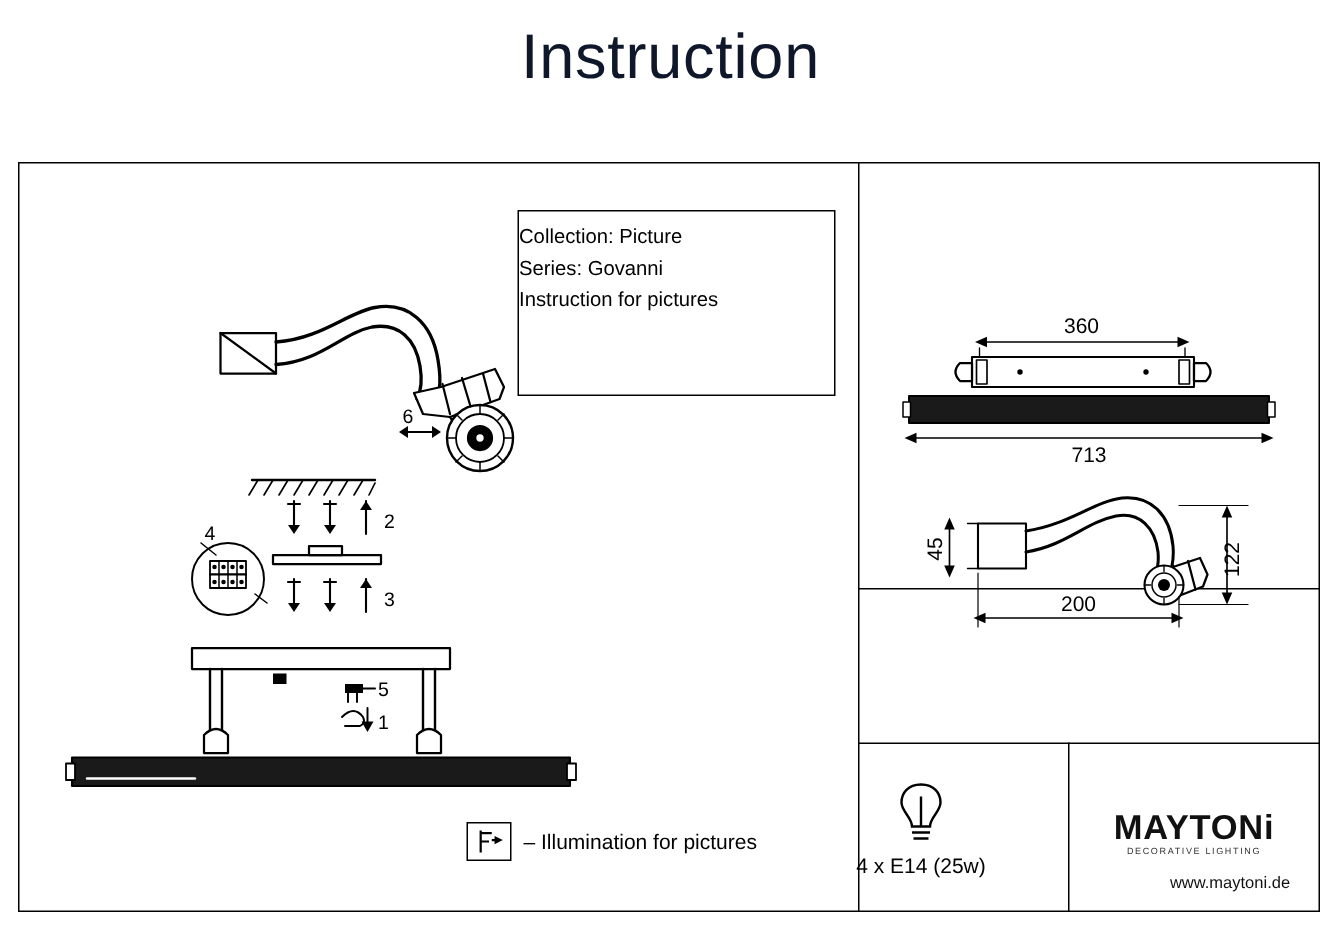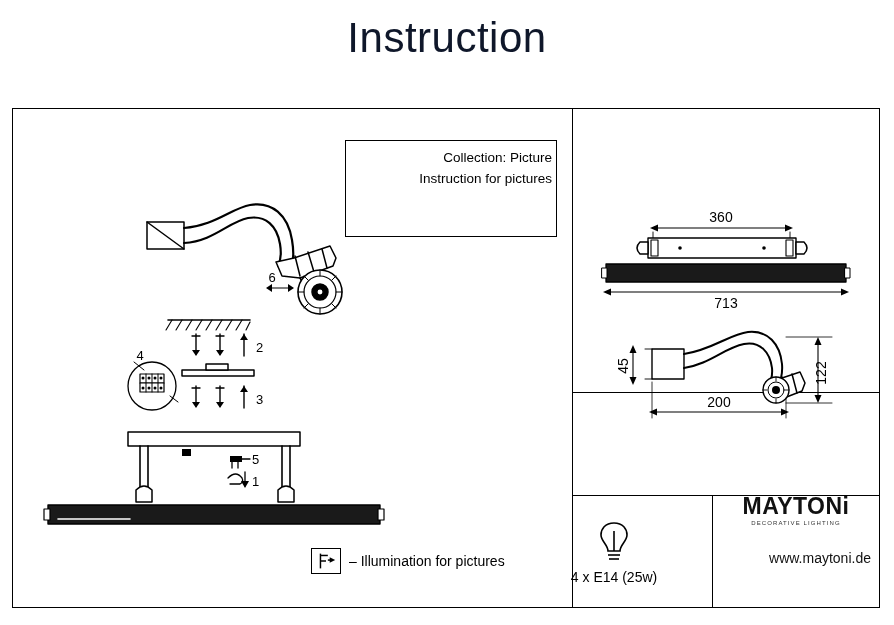--- a/index.html
+++ b/index.html
@@ -73,25 +73,24 @@
     width: 0;
     height: 113px;
     border-left: 1.6px solid #000;
   }
   
   .infobox {
     position: absolute;
     left: 345px;
     top: 140px;
     width: 212px;
-    height: 97px;
+    height: 124px;
     border: 1.4px solid #000;
     box-sizing: border-box;
     padding: 6px 4px 0 0;
-    text-align: right;
     font-size: 13.5px;
     line-height: 21px;
   }
   .infobox div { white-space: nowrap; }
   
   .legend {
     position: absolute;
     left: 311px;
     top: 548px;
     display: flex;
@@ -128,40 +127,40 @@
   }
   .brand-cell {
     position: absolute;
     left: 712px;
     top: 495px;
     width: 168px;
     height: 100px;
     display: flex;
     flex-direction: column;
     align-items: center;
-    justify-content: flex-start;
-    gap: 24px;
+    justify-content: flex-end;
+    gap: 12px;
   }
   .brand-name {
     font-size: 23px;
     font-weight: bold;
     letter-spacing: 0.5px;
     color: #111;
     line-height: 1;
     position: relative;
   }
   .brand-sub {
     font-size: 6px;
     letter-spacing: 1.1px;
     color: #333;
     margin-top: 2px;
     text-align: center;
   }
   .brand-url {
-    font-size: 14px;
+    font-size: 11px;
     color: #111;
     margin-left: 48px;
   }
   svg { display: block; }
   .svg-layer {
     position: absolute;
     left: 0;
     top: 0;
     width: 894px;
     height: 625px;
@@ -186,20 +185,21 @@
   <div class="title">Instruction</div>
 
   <div class="frame"></div>
   <div class="v-divider"></div>
   <div class="h-divider2"></div>
   <div class="h-divider"></div>
   <div class="v-divider2"></div>
 
   <div class="infobox">
     <div>Collection: Picture</div>
+    <div>Series: Govanni</div>
     <div>Instruction for pictures</div>
   </div>
 
   <svg class="svg-layer" viewBox="0 0 894 625" width="894" height="625">
 
     <g fill="none" stroke="#000" stroke-width="1.5" stroke-linecap="round" stroke-linejoin="round">
 
       <rect x="147" y="222" width="37" height="27" fill="#fff" stroke="#000" stroke-width="1.5"></rect>
       <line x1="147" y1="222" x2="184" y2="249"></line>
 

